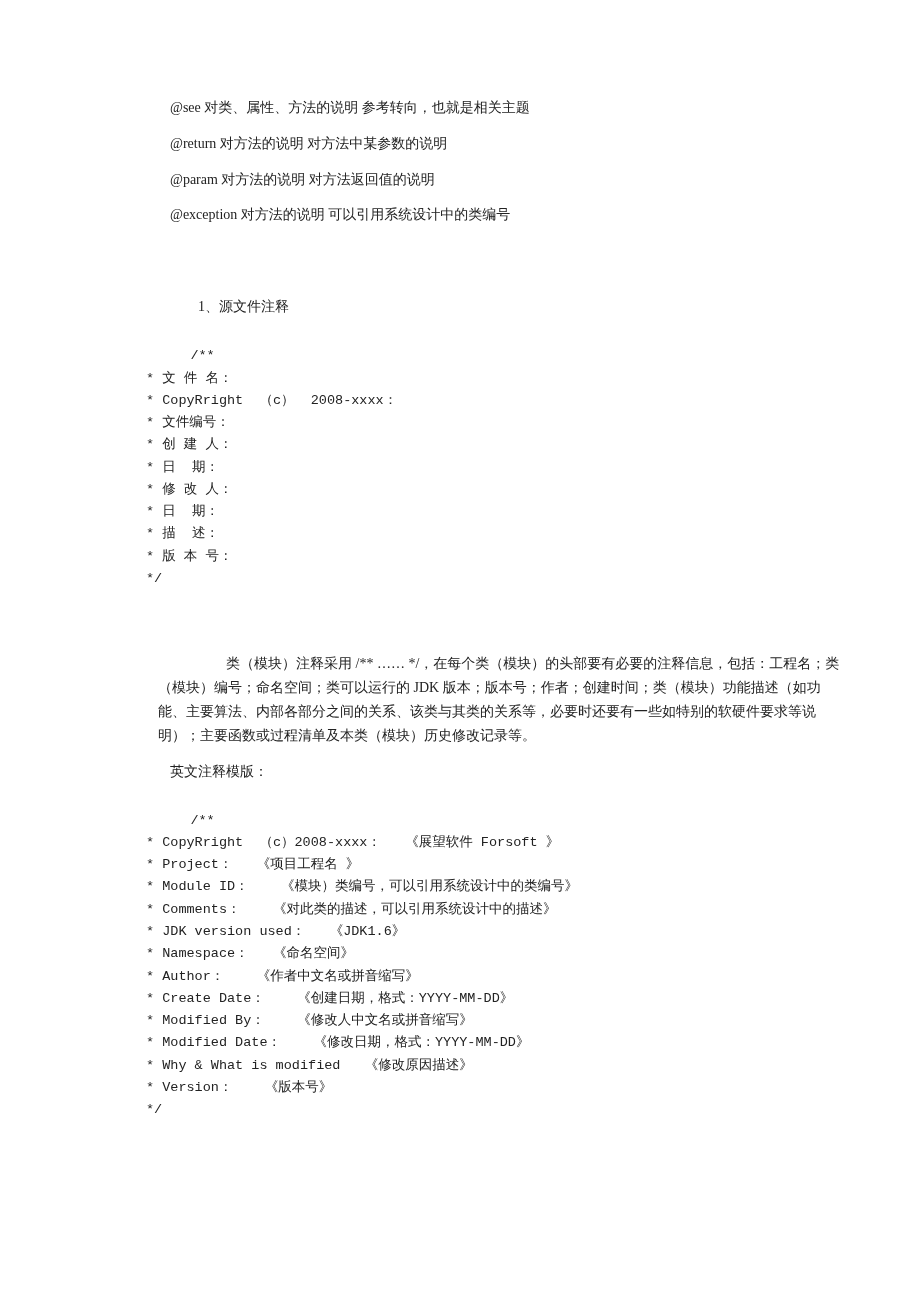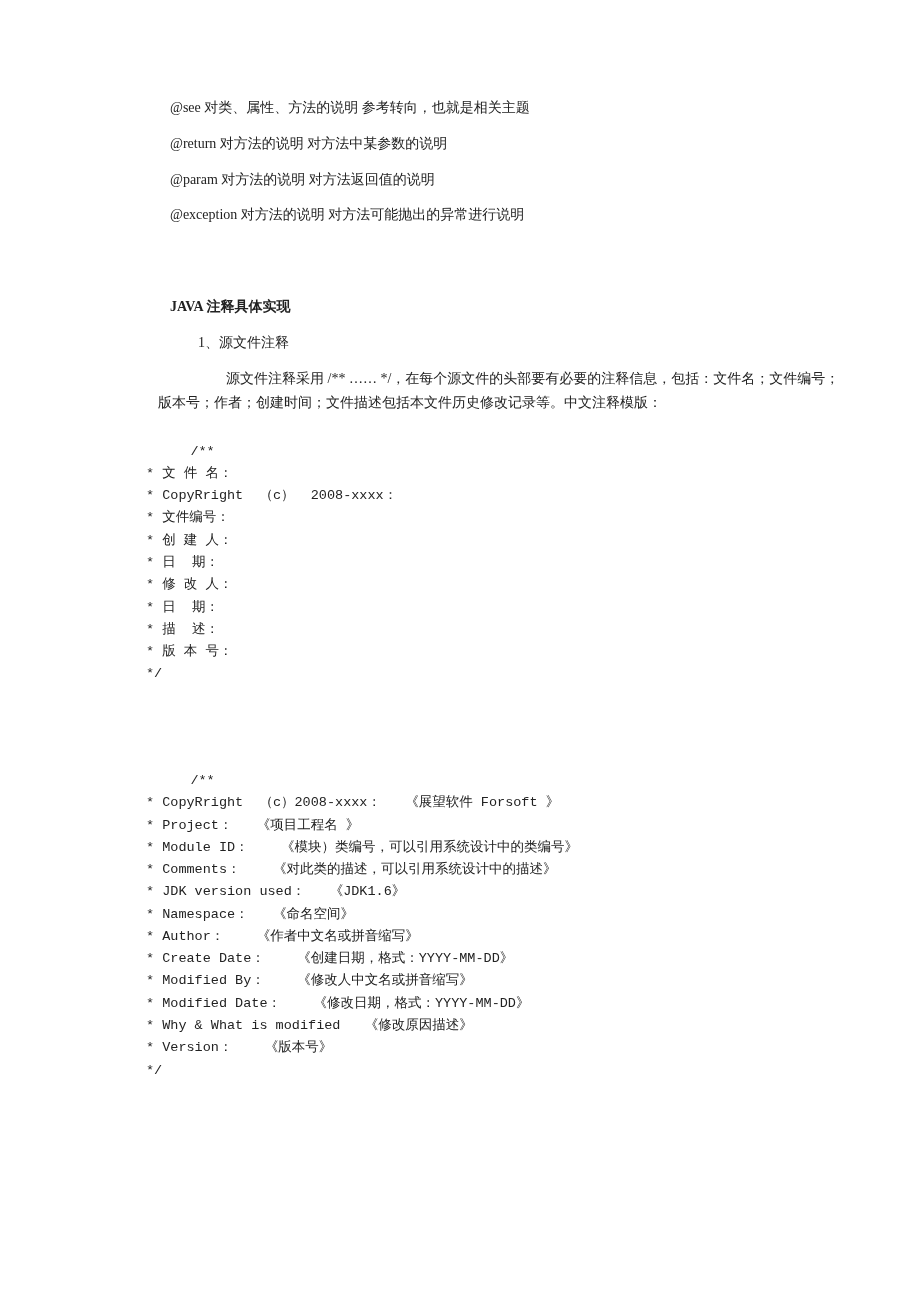--- a/index.html
+++ b/index.html
@@ -52,56 +52,56 @@
   <div class="section para">
     <span>@see  对类、属性、方法的说明  参考转向，也就是相关主题</span>
   </div>
   <div class="section para">
     <span>@return  对方法的说明  对方法中某参数的说明</span>
   </div>
   <div class="section para">
     <span>@param  对方法的说明  对方法返回值的说明</span>
   </div>
   <div class="section para">
-    <span>@exception  对方法的说明  对方法可能抛出的异常进行说明</span>
+    <span>@exception  对方法的说明  可以引用系统设计中的类编号</span>
   </div>
 
   <div class="spacer"></div>
   <div class="spacer"></div>
 
-  <div class="bold-title">
-    <span>JAVA 注释具体实现</span>
-  </div>
 
   <div class="indent1 para">
     <span>1、源文件注释</span>
   </div>
 
-  <div class="indent2 para">
-    <span>源文件注释采用  /**  …… */，在每个源文件的头部要有必要的注释信息，包括：文件名；文件编号；版本号；作者；创建时间；文件描述包括本文件历史修改记录等。中文注释模版：</span>
-  </div>
 
   <div class="code-block">
     <span>/**
 * 文 件 名：
 * CopyRright  （c）  2008-xxxx：
 * 文件编号：
 * 创 建 人：
 * 日  期：
 * 修 改 人：
 * 日  期：
 * 描  述：
 * 版 本 号：
 */</span>
   </div>
 
   <div class="spacer"></div>
 
 
+  <div class="indent2 para">
+    <span>类（模块）注释采用  /**  …… */，在每个类（模块）的头部要有必要的注释信息，包括：工程名；类（模块）编号；命名空间；类可以运行的 JDK 版本；版本号；作者；创建时间；类（模块）功能描述（如功能、主要算法、内部各部分之间的关系、该类与其类的关系等，必要时还要有一些如特别的软硬件要求等说明）；主要函数或过程清单及本类（模块）历史修改记录等。</span>
+  </div>
 
+  <div class="para">
+    <span>英文注释模版：</span>
+  </div>
 
   <div class="code-block">
     <span>/**
 * CopyRright  （c）2008-xxxx：   《展望软件 Forsoft 》
 * Project：   《项目工程名 》
 * Module ID：    《模块）类编号，可以引用系统设计中的类编号》
 * Comments：    《对此类的描述，可以引用系统设计中的描述》
 * JDK version used：   《JDK1.6》
 * Namespace：   《命名空间》
 * Author：    《作者中文名或拼音缩写》

